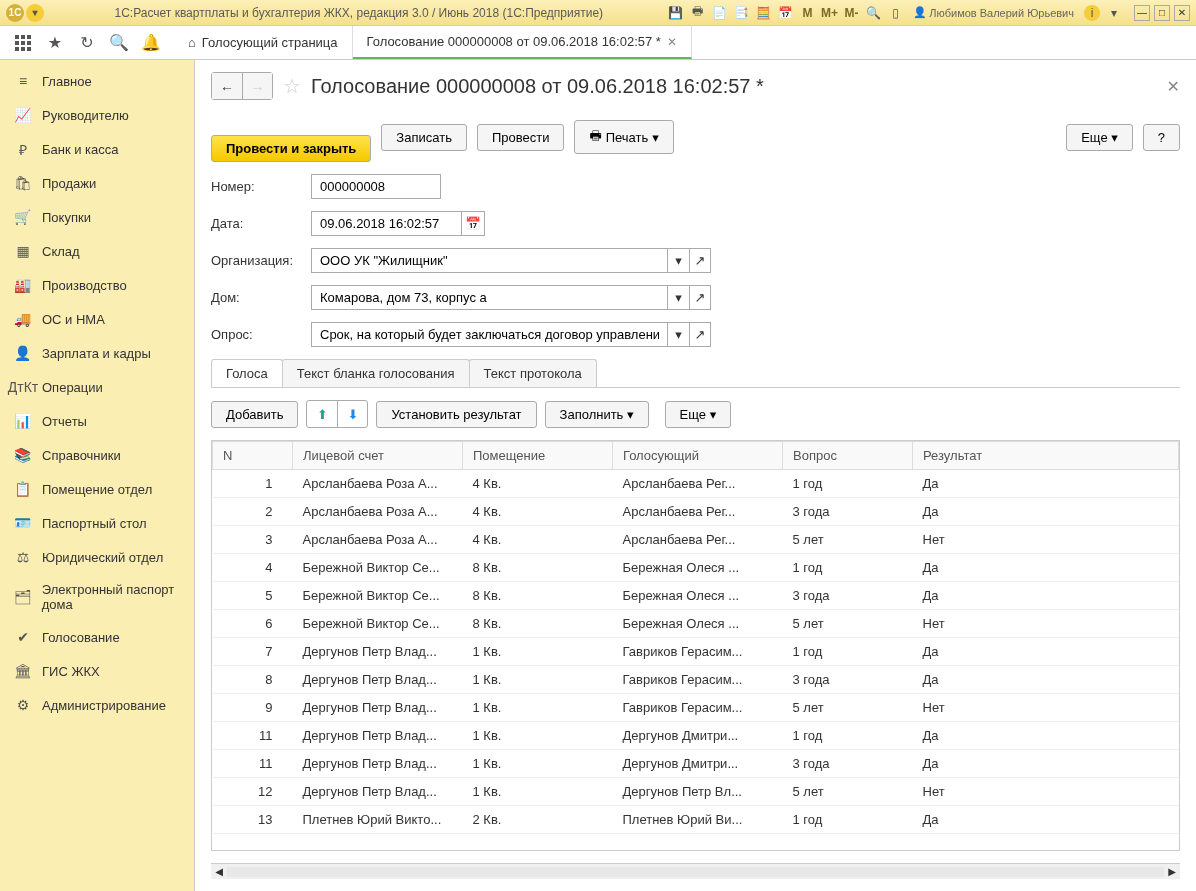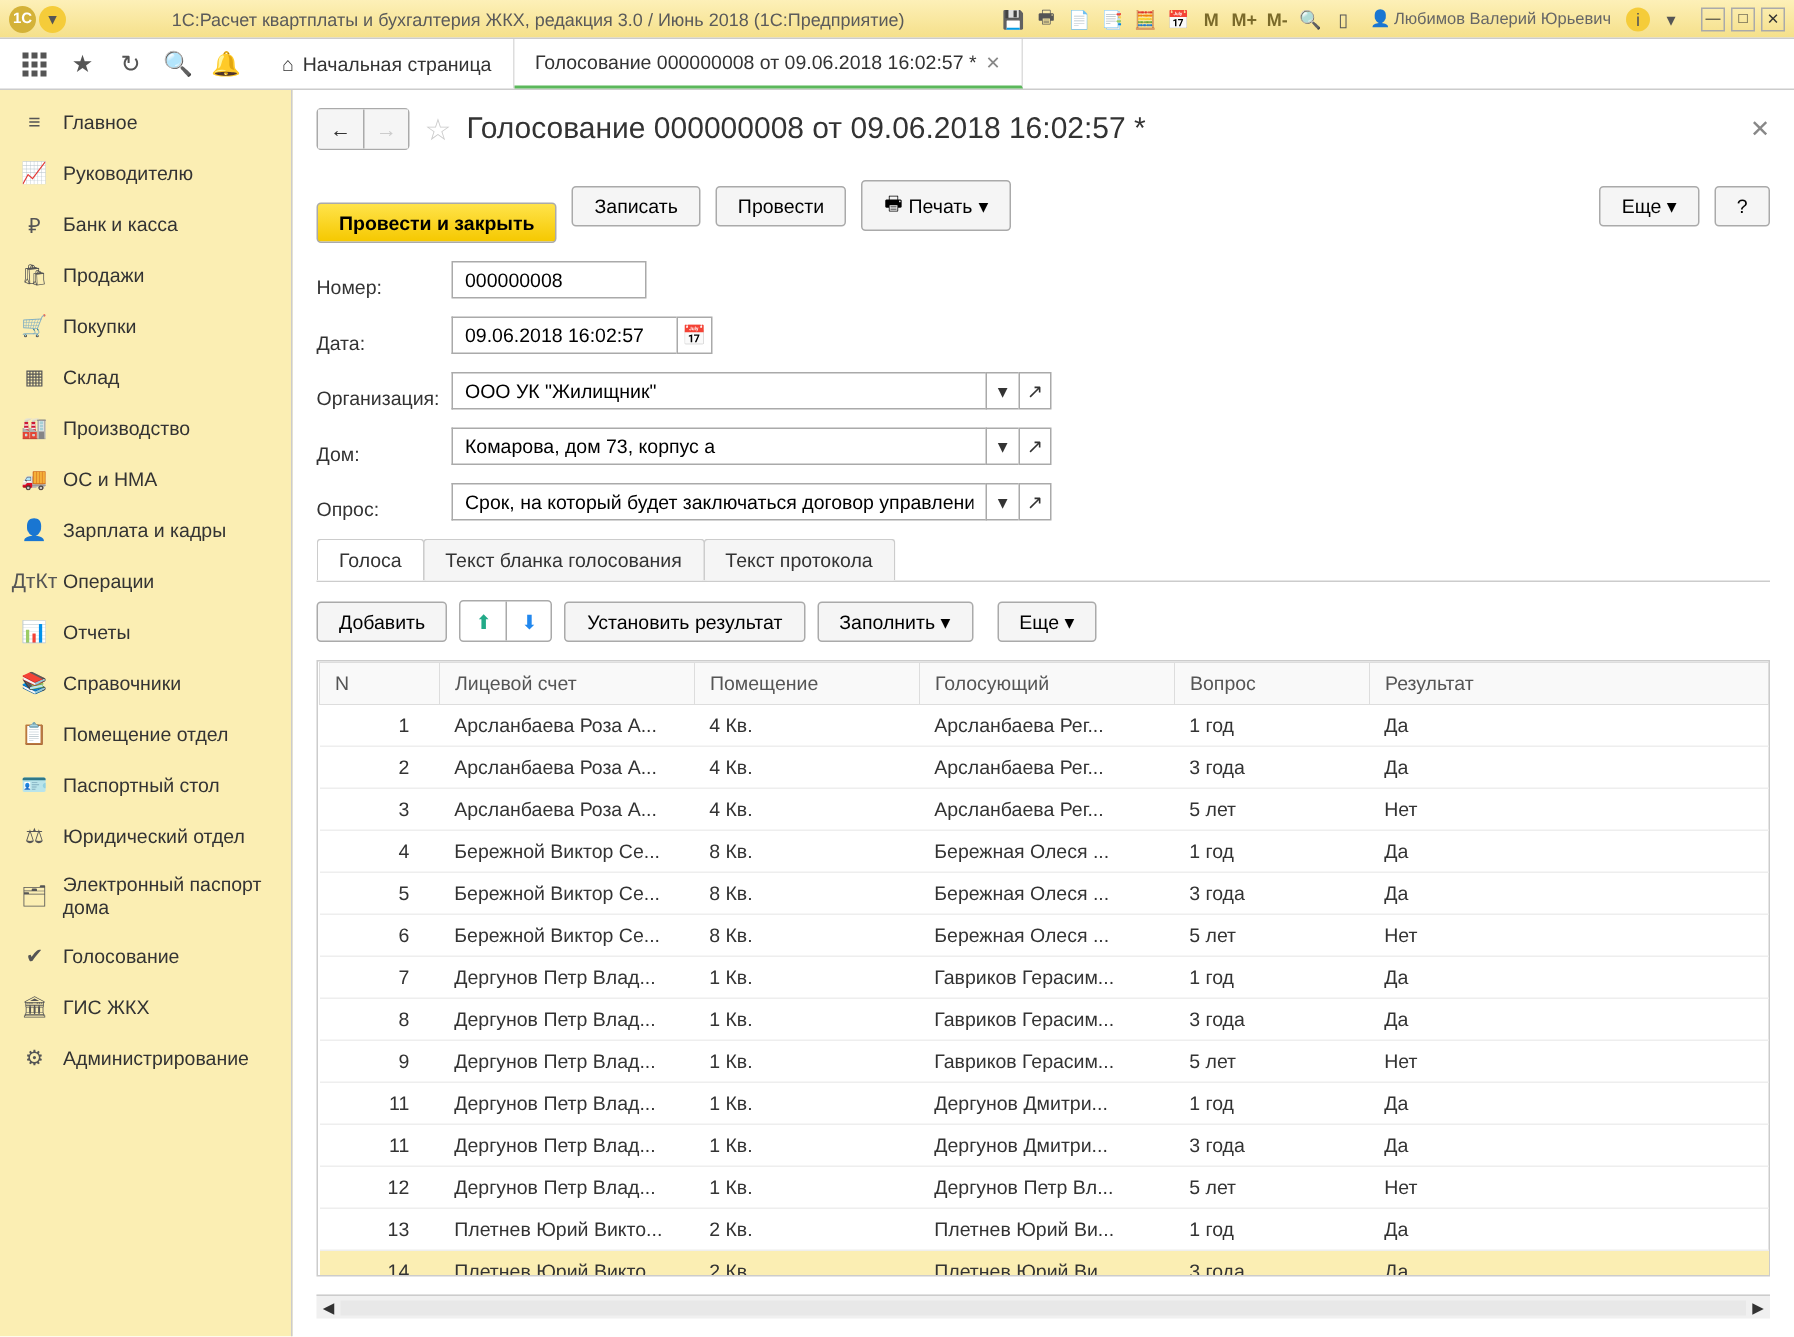--- a/index.html
+++ b/index.html
@@ -48,21 +48,21 @@
 .star { font-size: 20px; color: #ccc; cursor: pointer; }
 .page-title { font-size: 20px; color: #333; }
 .header-close { margin-left: auto; font-size: 16px; color: #888; cursor: pointer; }
 
 .toolbar { display: flex; align-items: center; gap: 10px; }
 .btn { padding: 5px 14px; border: 1px solid #aaa; border-radius: 3px; background: #f5f5f5; cursor: pointer; font-size: 13px; }
 .btn.primary { background: linear-gradient(#ffe34a, #f5c800); font-weight: bold; margin-top: 23px; }
 .btn.print { display: flex; align-items: center; gap: 4px; }
 .toolbar .spacer { flex: 1; }
 
-.form-row { display: flex; align-items: flex-end; }
+.form-row { display: flex; align-items: center; gap: 10px; }
 .form-label { width: 90px; font-size: 13px; }
 .form-input { border: 1px solid #aaa; padding: 4px 8px; font-size: 13px; background: #fff; }
 .form-input.num { width: 130px; }
 .date-group { display: flex; }
 .date-group .form-input { width: 150px; border-right: none; }
 .date-group .cal { border: 1px solid #aaa; width: 24px; display: inline-flex; align-items: center; justify-content: center; cursor: pointer; }
 .combo { display: flex; width: 400px; }
 .combo .form-input { flex: 1; border-right: none; }
 .combo .drop, .combo .link { border: 1px solid #aaa; width: 22px; display: inline-flex; align-items: center; justify-content: center; cursor: pointer; }
 .combo .drop { border-right: none; }
@@ -142,21 +142,21 @@
           <span></span>
         </span>
       </span>
     <span class="icon">★</span>
     <span class="icon">↻</span>
     <span class="icon">🔍</span>
     <span class="icon">🔔</span>
   </div>
   <div class="tab home">
     <span>⌂</span>
-    <span>Начальная страница</span>
+    <span>Голосующий страница</span>
   </div>
   <div class="tab active">
     <span>Голосование 000000008 от 09.06.2018 16:02:57 *</span>
     <span class="close">✕</span>
   </div>
 </div>
 
 <div class="layout">
 
   <div class="sidebar" id="sidebar">
@@ -436,28 +436,20 @@
               <td>Нет</td>
             </tr>
             <tr>
               <td class="num">13</td>
               <td>Плетнев Юрий Викто...</td>
               <td>2 Кв.</td>
               <td>Плетнев Юрий Ви...</td>
               <td>1 год</td>
               <td>Да</td>
             </tr>
-            <tr class="sel">
-              <td class="num">14</td>
-              <td>Плетнев Юрий Викто...</td>
-              <td>2 Кв.</td>
-              <td>Плетнев Юрий Ви...</td>
-              <td>3 года</td>
-              <td>Да</td>
-            </tr>
           </tbody>
       </table>
     </div>
     <div class="scrollbar-h">
       <span class="sb-arr">◀</span>
       <div class="sb-track"></div>
       <span class="sb-arr">▶</span>
     </div>
   </div>
 </div>

